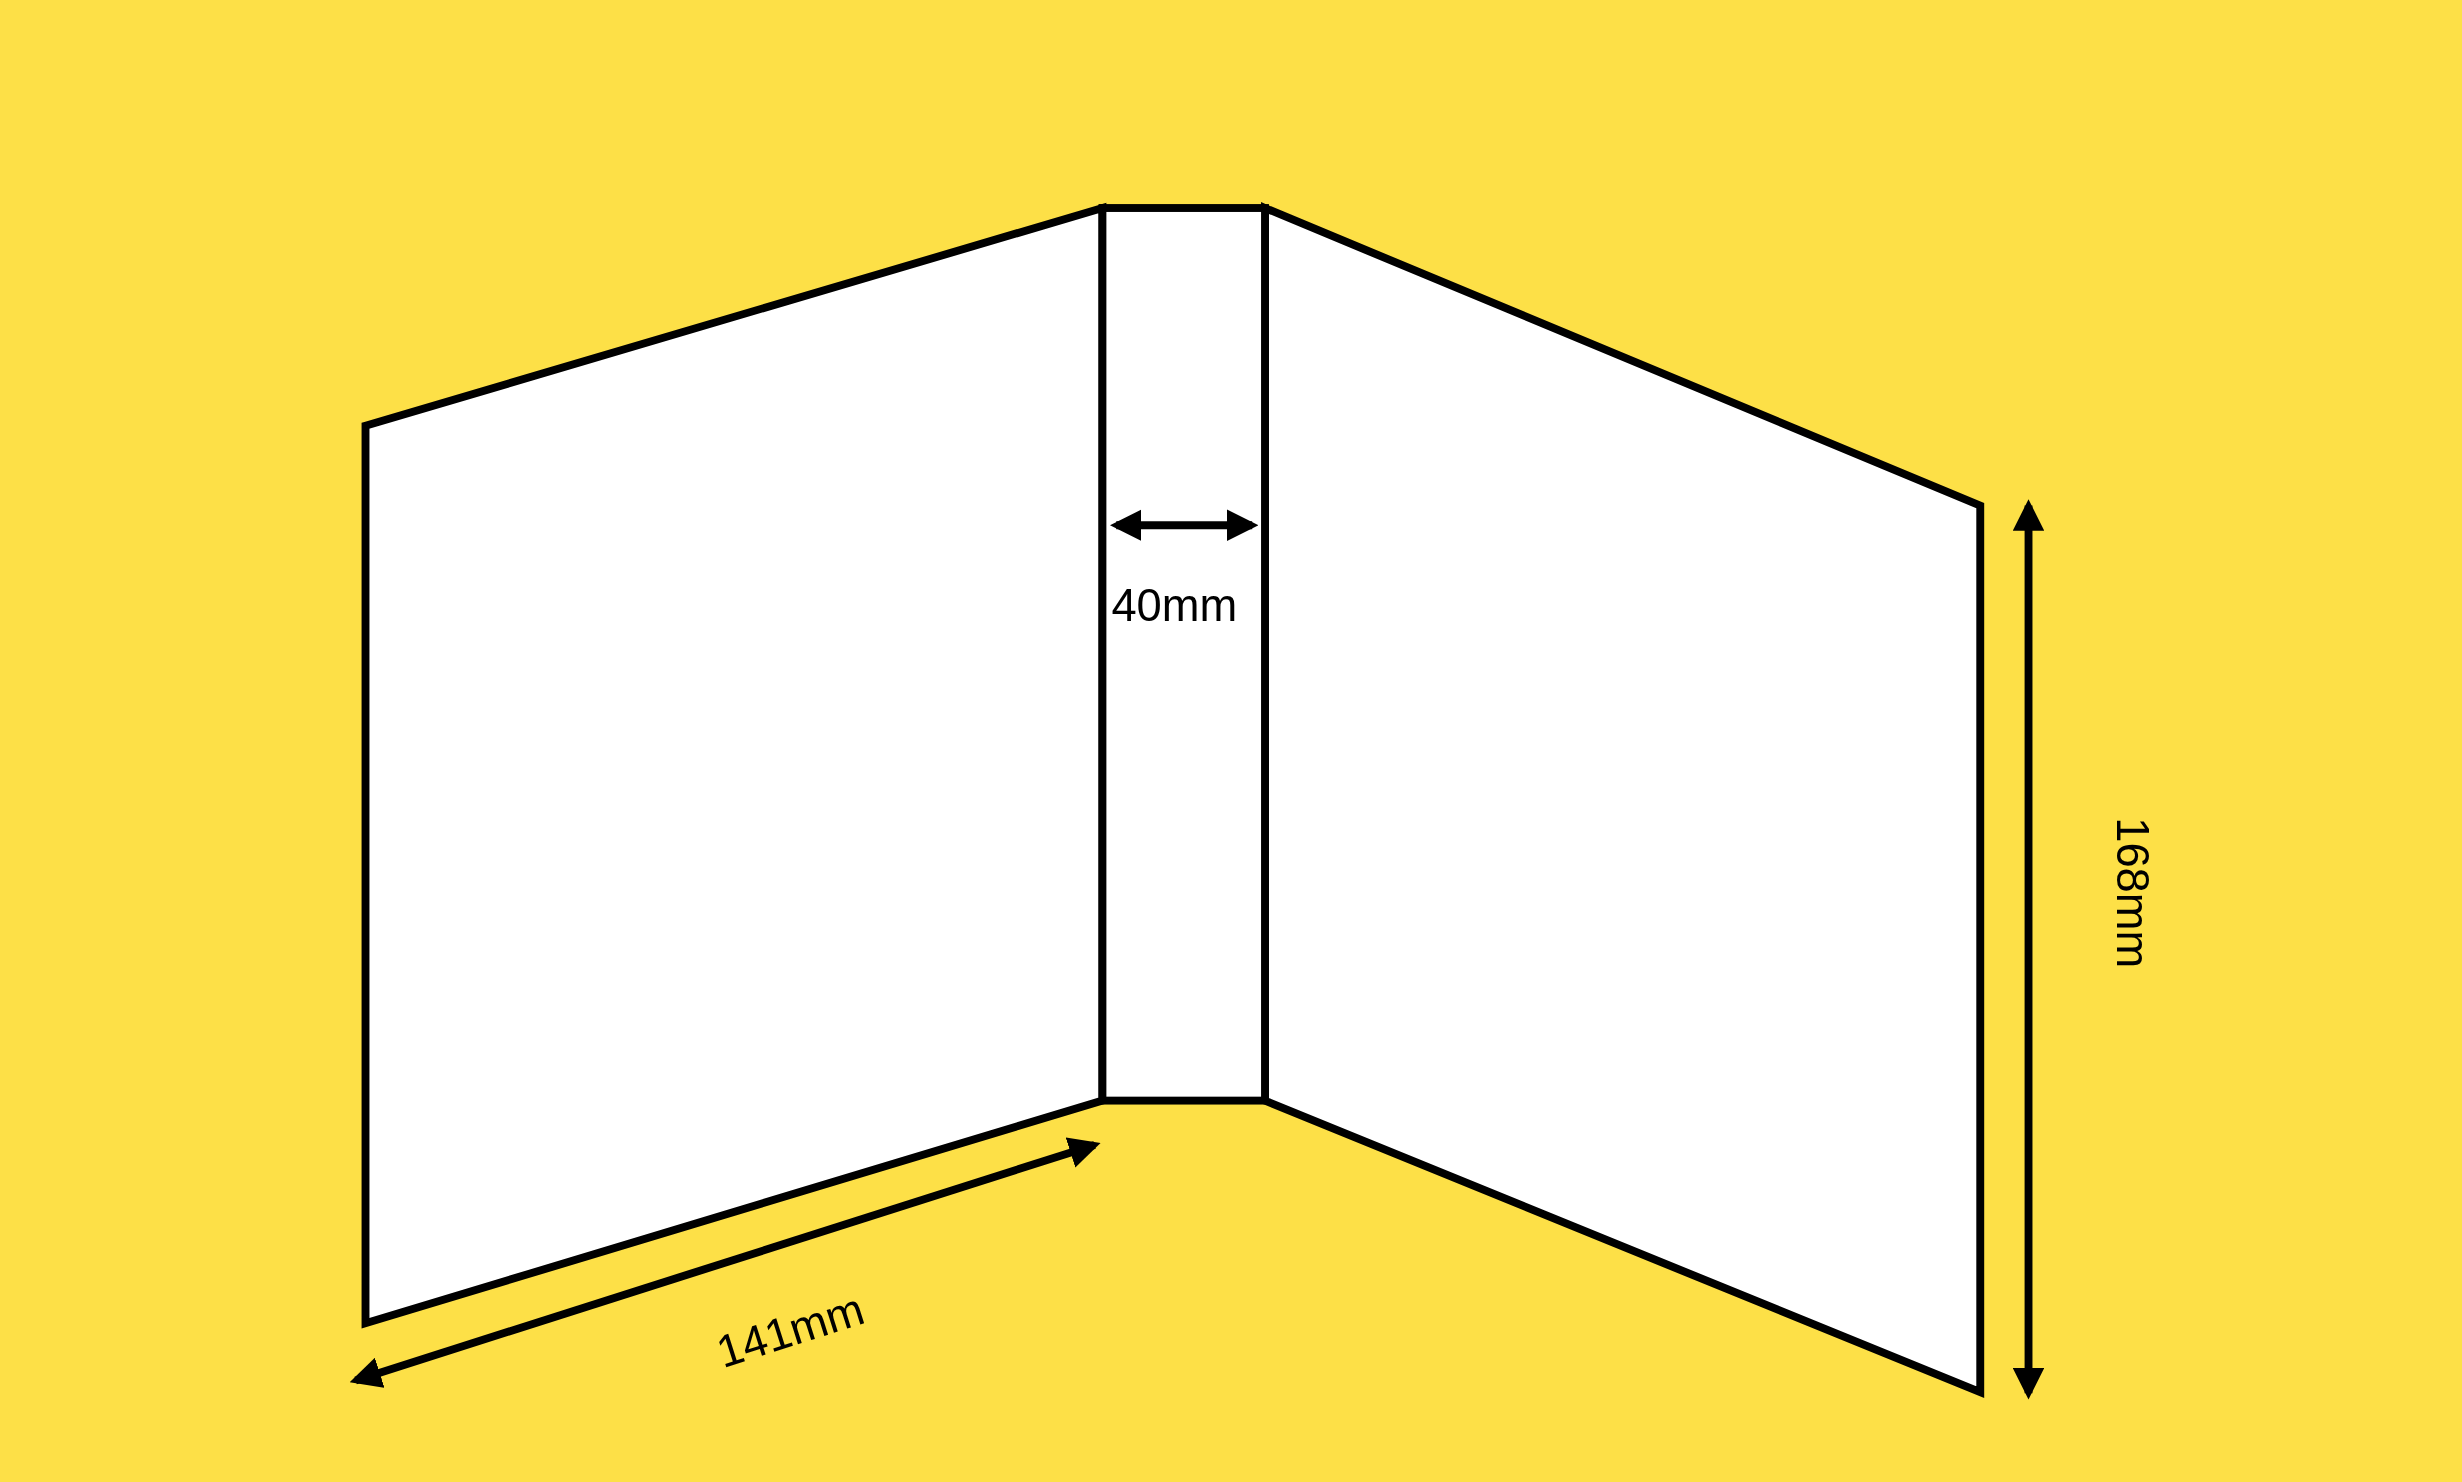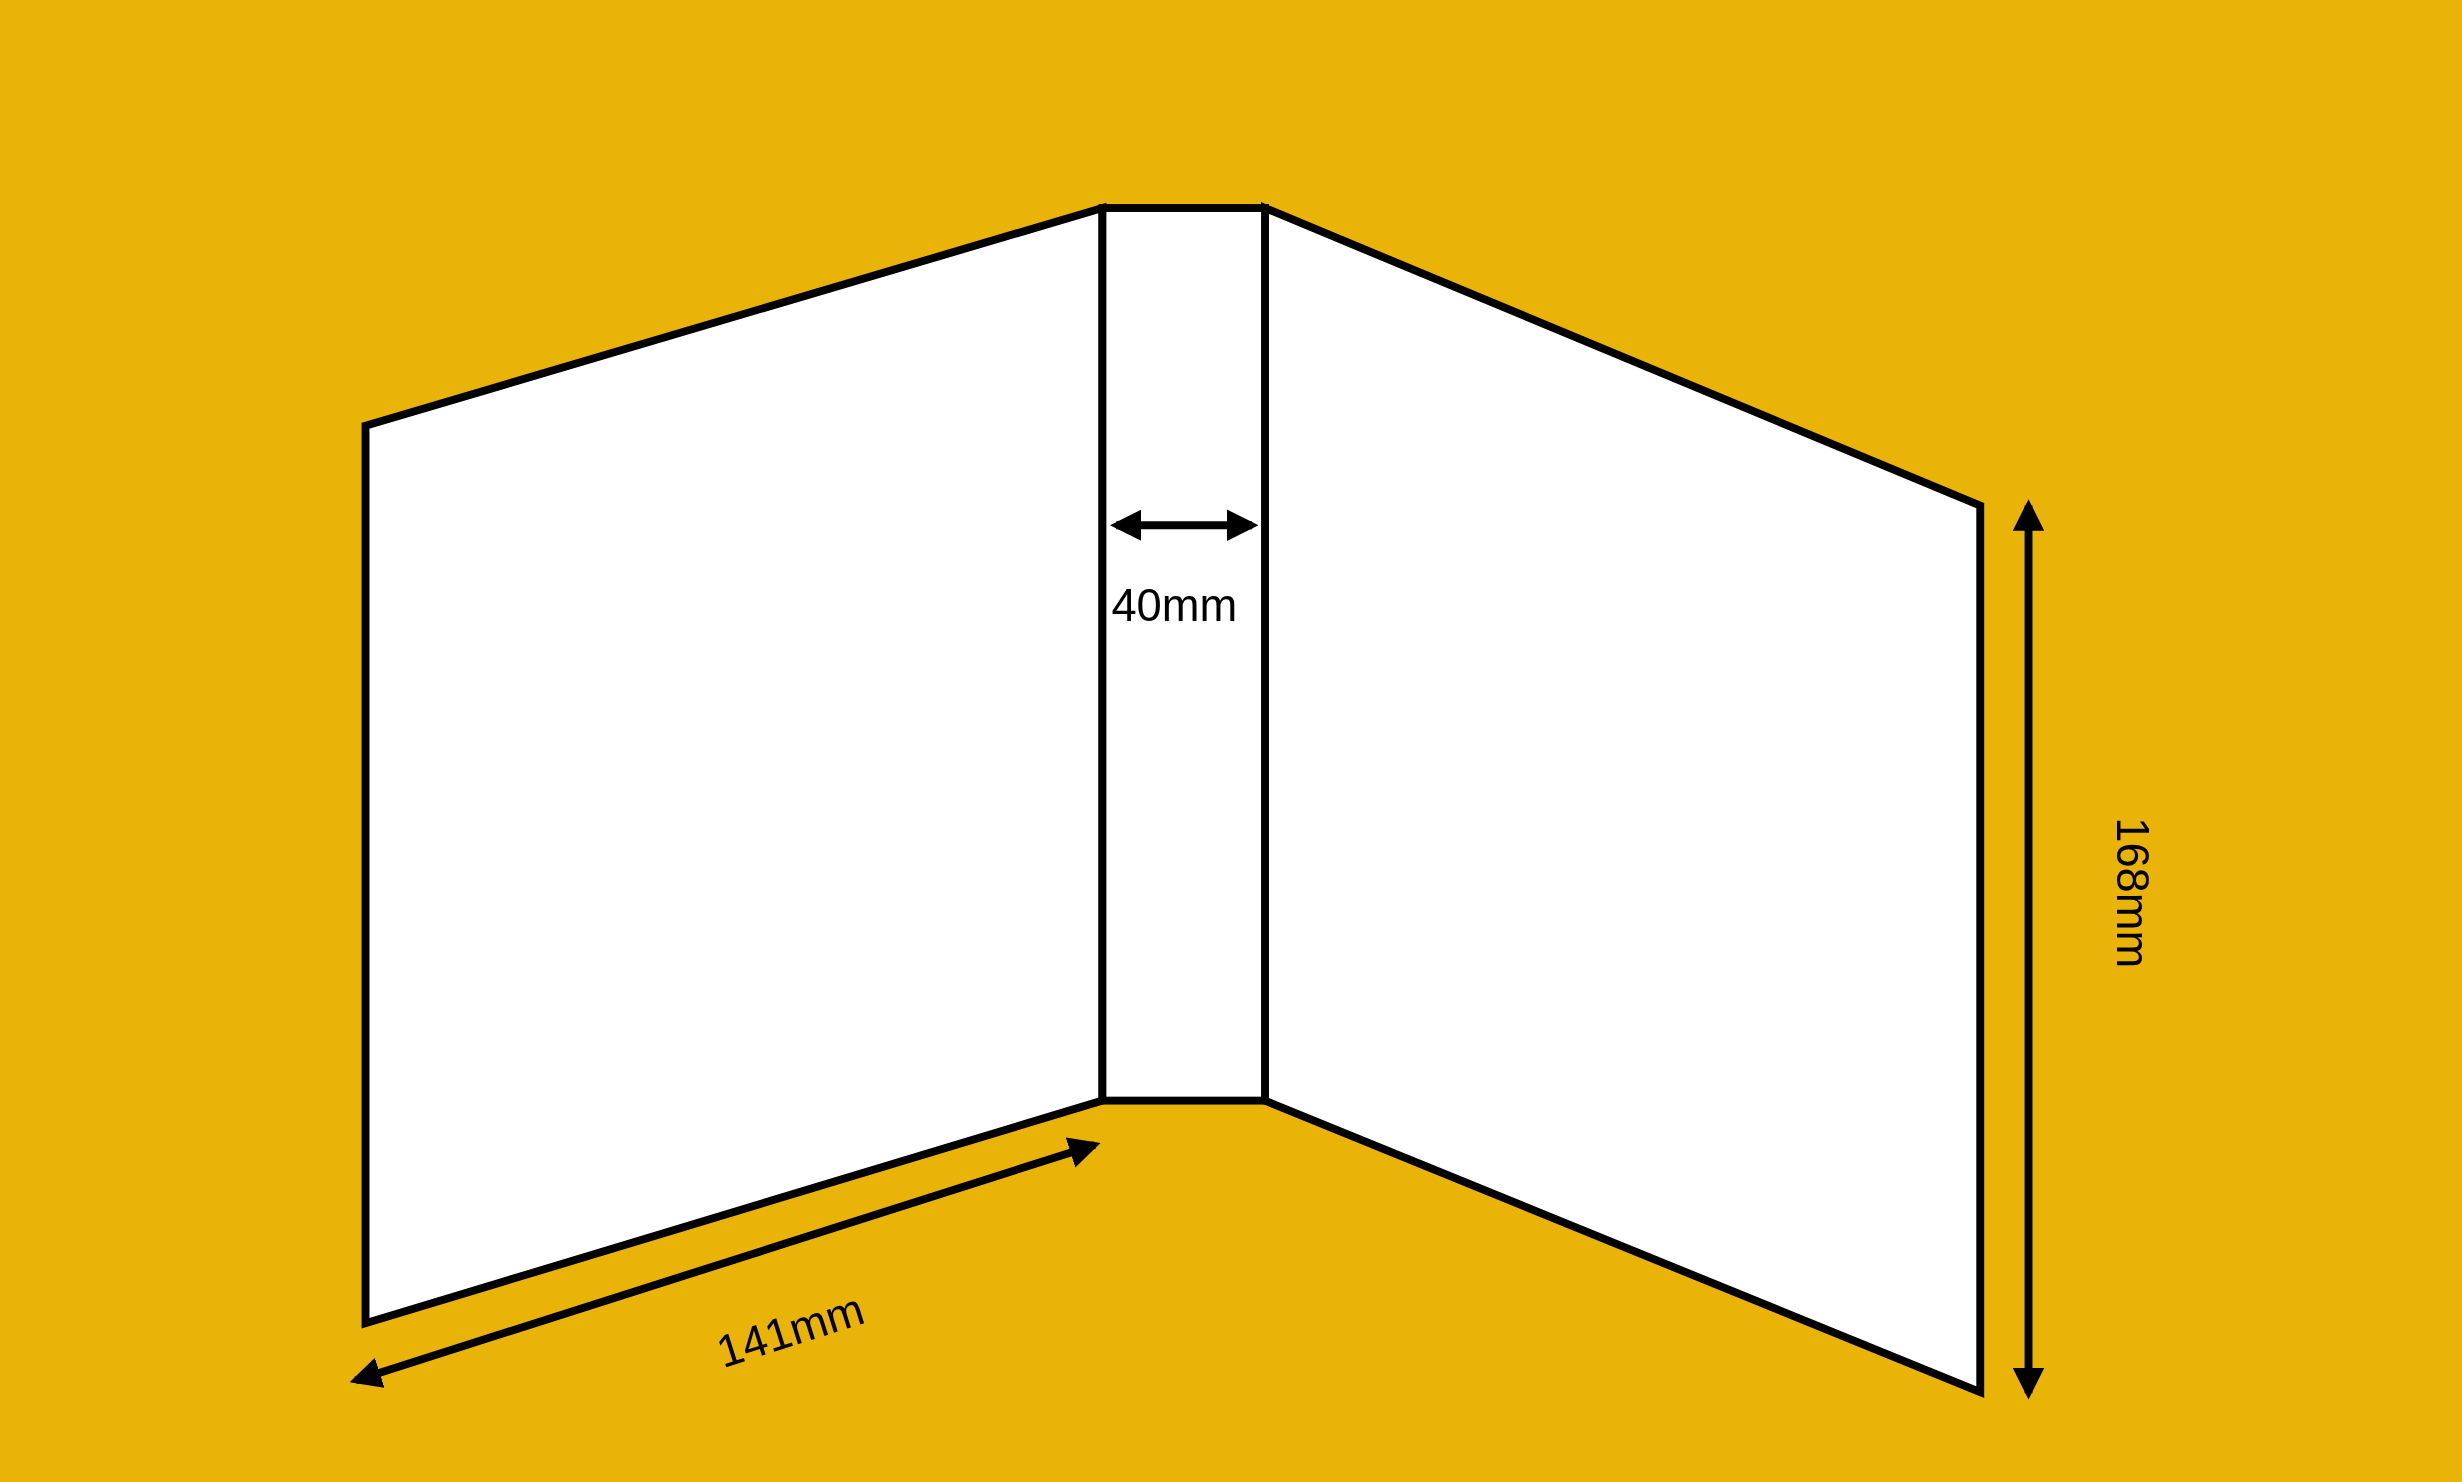--- a/index.html
+++ b/index.html
@@ -7,21 +7,21 @@
     padding: 0;
     background: #ffffff;
     width: 2463px;
     height: 1483px;
     overflow: hidden;
   }
   .diagram-stage {
     position: relative;
     width: 2463px;
     height: 1483px;
-    background: #eab308;
+    background: #fde047;
   }
   svg {
     display: block;
   }
   .panel-shape {
     fill: #ffffff;
     stroke: #000000;
     stroke-width: 8;
     stroke-linejoin: miter;
   }

